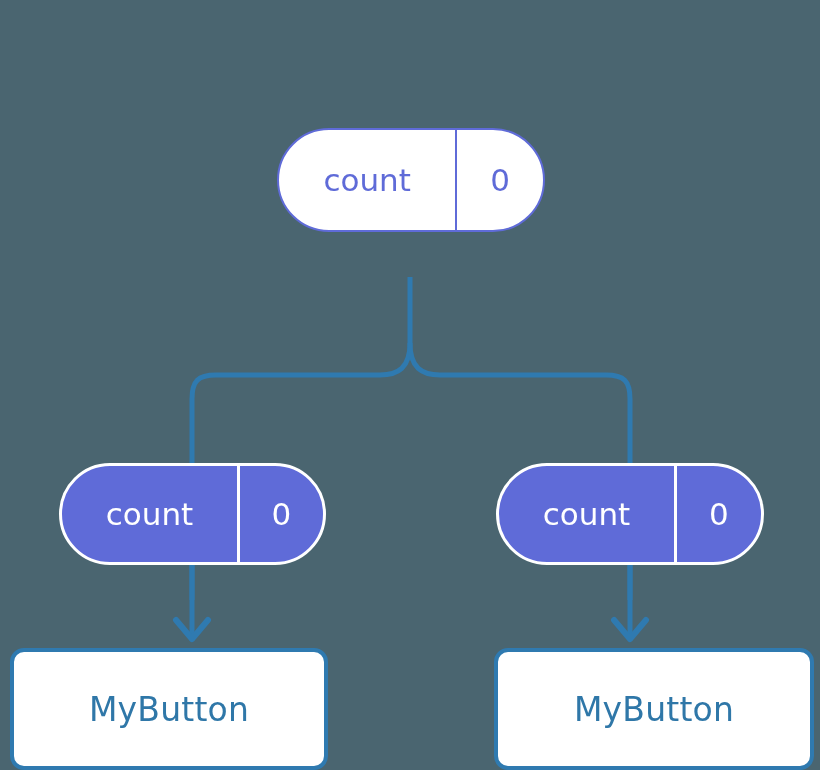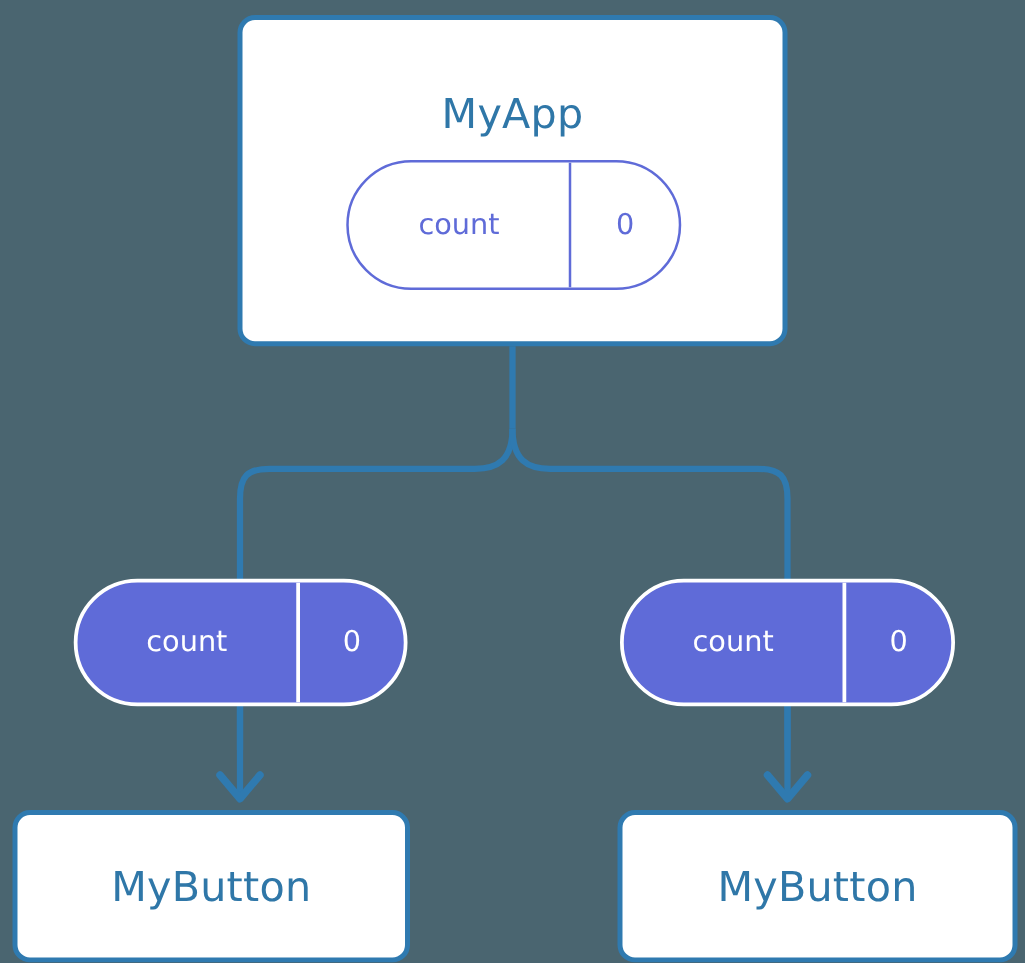--- a/index.html
+++ b/index.html
@@ -94,21 +94,21 @@
     display: flex;
     align-items: stretch;
     border-radius: 999px;
     overflow: hidden;
   }
   .pill .pill-key,
   .pill .pill-val {
     display: flex;
     align-items: center;
     justify-content: center;
-    font-size: 23px;
+    font-size: 31px;
     line-height: 1;
     white-space: nowrap;
     box-sizing: border-box;
   }
 
   
   .pill-outline {
     background: #ffffff;
     border: 2px solid #5f6bd8;
   }
@@ -177,23 +177,20 @@
     <path d="M 410 343 C 410 368, 422 375, 440 375 L 606 375
              C 624 375, 630 381, 630 399 L 630 600" fill="none" stroke="#2f7ab0" stroke-width="5" stroke-linecap="butt" stroke-linejoin="round"></path>
 
     <path d="M 192 565 L 192 639" fill="none" stroke="#2f7ab0" stroke-width="5" stroke-linecap="round"></path>
     <path d="M 176 620 L 192 639 L 208 620" fill="none" stroke="#2f7ab0" stroke-width="6" stroke-linecap="round" stroke-linejoin="round"></path>
 
     <path d="M 630 565 L 630 639" fill="none" stroke="#2f7ab0" stroke-width="5" stroke-linecap="round"></path>
     <path d="M 614 620 L 630 639 L 646 620" fill="none" stroke="#2f7ab0" stroke-width="6" stroke-linecap="round" stroke-linejoin="round"></path>
   </svg>
 
-  <div class="card" id="card-myapp">
-    <div class="card-title">MyApp</div>
-  </div>
 
   <div class="pill pill-outline" id="pill-myapp">
     <div class="pill-key">count</div>
     <div class="pill-val">0</div>
   </div>
 
   <div class="pill pill-filled" id="pill-left">
     <div class="pill-key">count</div>
     <div class="pill-val">0</div>
   </div>

